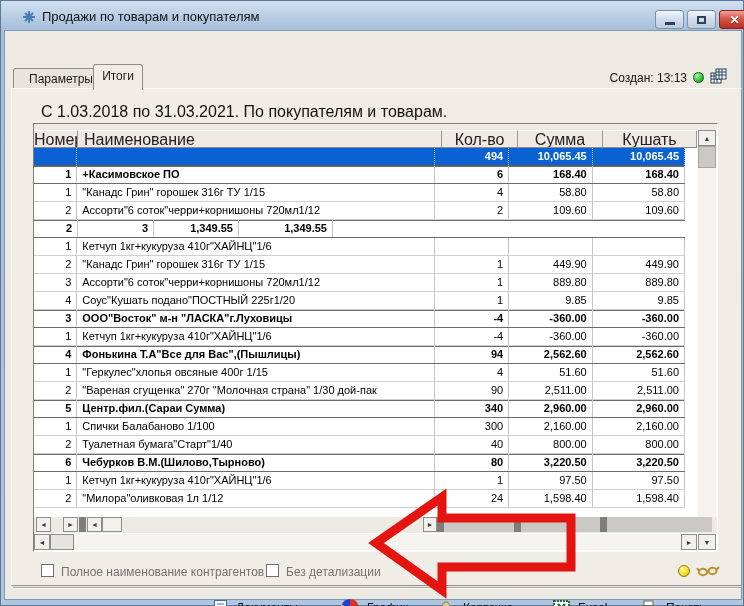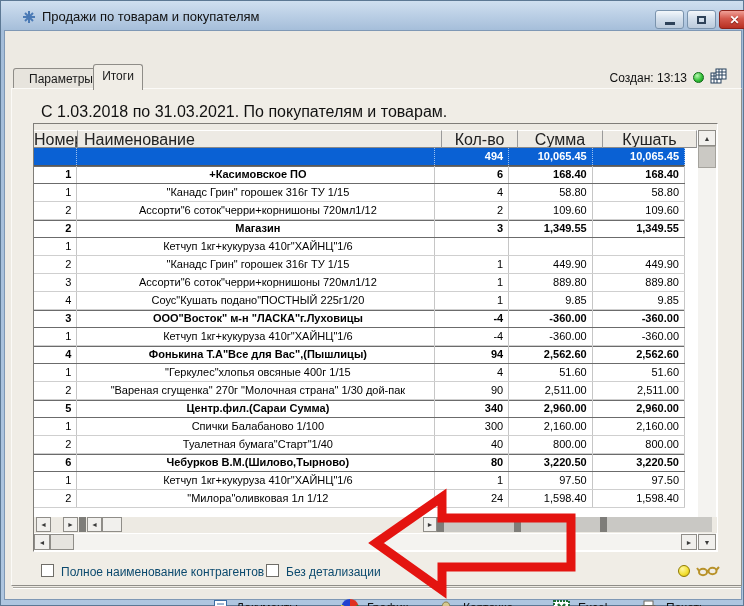--- a/index.html
+++ b/index.html
@@ -47,40 +47,40 @@
   .grid-topgap { position:absolute; left:0; top:0; width:683px; height:6px; background:#edeae3; }
   .grid-header { position:absolute; left:0; top:6px; width:663px; height:18px; display:flex; }
   .grid-body { position:absolute; left:0; top:24px; width:663px; }
   .row { display:flex; width:651px; height:18px; background:#fff; border-bottom:1px solid #cfcfcf; font-size:11px; color:#000; }
   .row.group { font-weight:bold; border-bottom:1px solid #6b6b6b; box-shadow:inset 0 1px 0 #6b6b6b; }
   .row.total { font-weight:bold; background:#0a61d4; color:#fff; border-bottom:1px solid #5a5a5a; }
   .cell { height:100%; line-height:17px; overflow:hidden; white-space:nowrap; border-right:1px solid #c6c6c6; }
   .row.total .cell { border-right:1px dotted #9cc1ee; }
   .cell.h { background:#edeae4; border-right:1px solid #9a9a9a; border-bottom:1px solid #8a8a8a; border-top:1px solid #fff; text-align:center; color:#222; }
   .c0 { width:44px; text-align:right; padding-right:5px; }
-  .c1 { width:364px; text-align:center; padding-left:5px; }
+  .c1 { width:364px; text-align:left; padding-left:5px; }
   .c2 { width:76px; text-align:right; padding-right:5px; }
   .c3 { width:85px; text-align:right; padding-right:5px; }
   .c4 { width:94px; text-align:right; padding-right:5px; }
   .cell.h.c0, .cell.h.c2, .cell.h.c3, .cell.h.c4 { text-align:center; padding:0; }
   .cell.h.c1 { text-align:left; padding-left:6px; }
 
   .sbtn { position:absolute; background:#f1f0ed; border:1px solid #8f8d88; display:flex; align-items:center;
           justify-content:center; font-size:7px; color:#3a3a3a; line-height:1; }
   .vtrack { position:absolute; left:664px; top:6px; width:18px; height:404px; background:#f4f3f0; }
   .vthumb { position:absolute; left:664px; top:22px; width:18px; height:22px; background:#cbc9c4; border:1px solid #a5a39d; }
   .bandrow { position:absolute; left:0; top:393px; width:683px; height:16px; background:#edeae3; }
   .bandtrack { position:absolute; left:410px; top:0; width:268px; height:15px; background:#c9c8c4; }
   .bandmark { position:absolute; top:0; width:7px; height:15px; background:#7e7d79; }
   .htrack { position:absolute; left:0; top:410px; width:663px; height:16px; background:#f4f3f0; }
   .hthumb { position:absolute; left:16px; top:410px; width:24px; height:16px; background:#e6e4df; border:1px solid #8f8d88; }
 
   
   .checkbox { position:absolute; width:13px; height:13px; background:#fff; border:1px solid #6f6d68; z-index:4; }
-  .cblabel { position:absolute; font-size:12px; color:#0c4a6e; z-index:4; }
+  .cblabel { position:absolute; font-size:12px; color:#737373; z-index:4; }
   .coin { position:absolute; left:673px; top:534px; width:12px; height:12px; border-radius:50%; z-index:4;
           background:radial-gradient(circle at 35% 30%, #fff6a0, #f2df2e 60%, #c9a80a); border:1px solid #8f7a00; }
   .glasses { position:absolute; left:691px; top:531px; z-index:4; }
 
   .groove { position:absolute; left:8px; top:556px; width:728px; height:2px;
             border-top:1px solid #a9a7a1; border-bottom:1px solid #ffffff; }
 
   .toolbar-btn { position:absolute; top:562px; height:30px; display:flex; align-items:center; gap:8px;
                  font-size:12px; color:#111; cursor:default; }
   .toolbar-btn u { text-decoration:underline; }
@@ -160,21 +160,20 @@
           </div>
           <div class="row detail">
             <div class="cell c0">2</div>
             <div class="cell c1">Ассорти"6 соток"черри+корнишоны 720мл1/12</div>
             <div class="cell c2">2</div>
             <div class="cell c3">109.60</div>
             <div class="cell c4">109.60</div>
           </div>
           <div class="row group">
             <div class="cell c0">2</div>
-            <div class="cell c1">Магазин</div>
             <div class="cell c2">3</div>
             <div class="cell c3">1,349.55</div>
             <div class="cell c4">1,349.55</div>
           </div>
           <div class="row detail">
             <div class="cell c0">1</div>
             <div class="cell c1">Кетчуп 1кг+кукуруза 410г"ХАЙНЦ"1/6</div>
             <div class="cell c2"></div>
             <div class="cell c3"></div>
             <div class="cell c4"></div>

